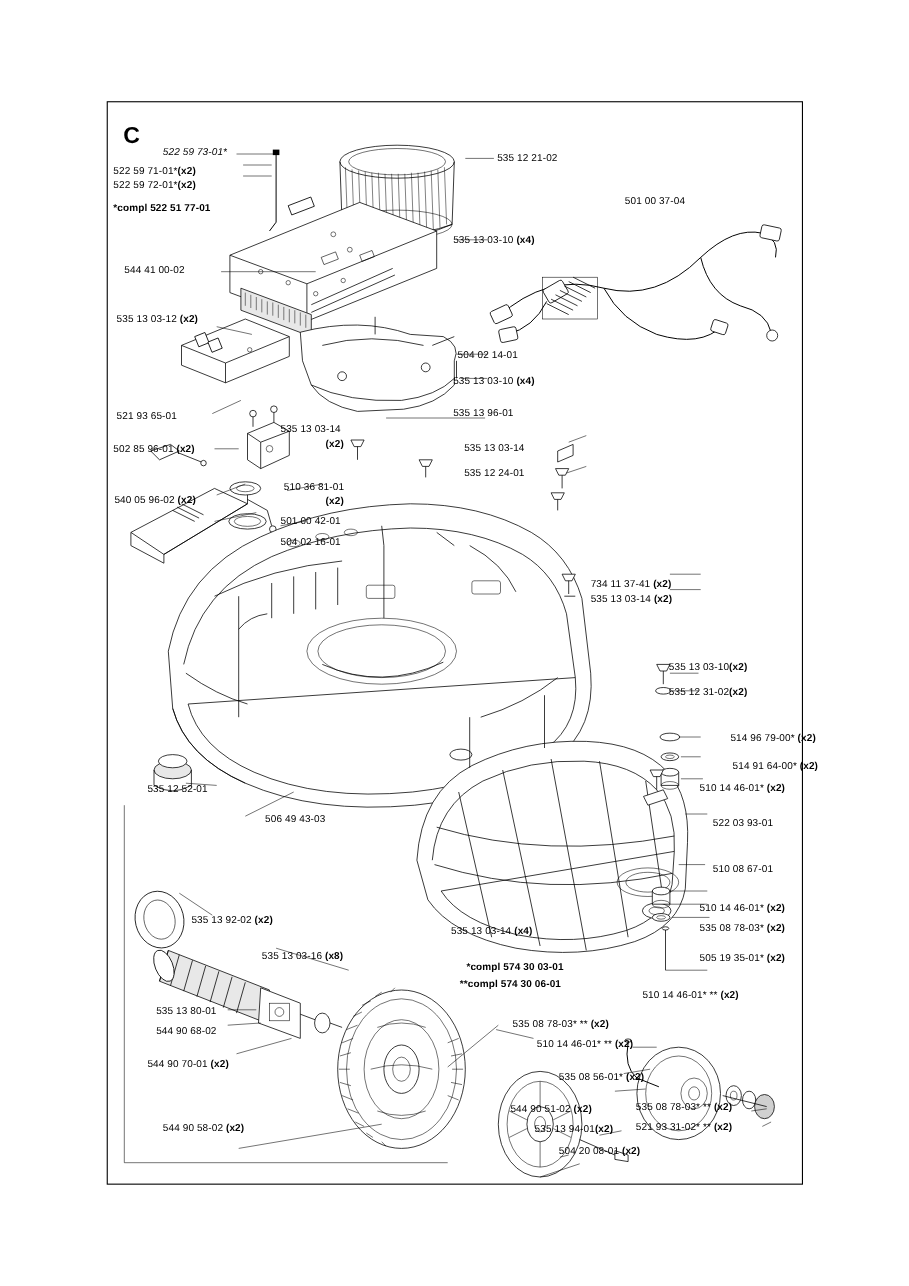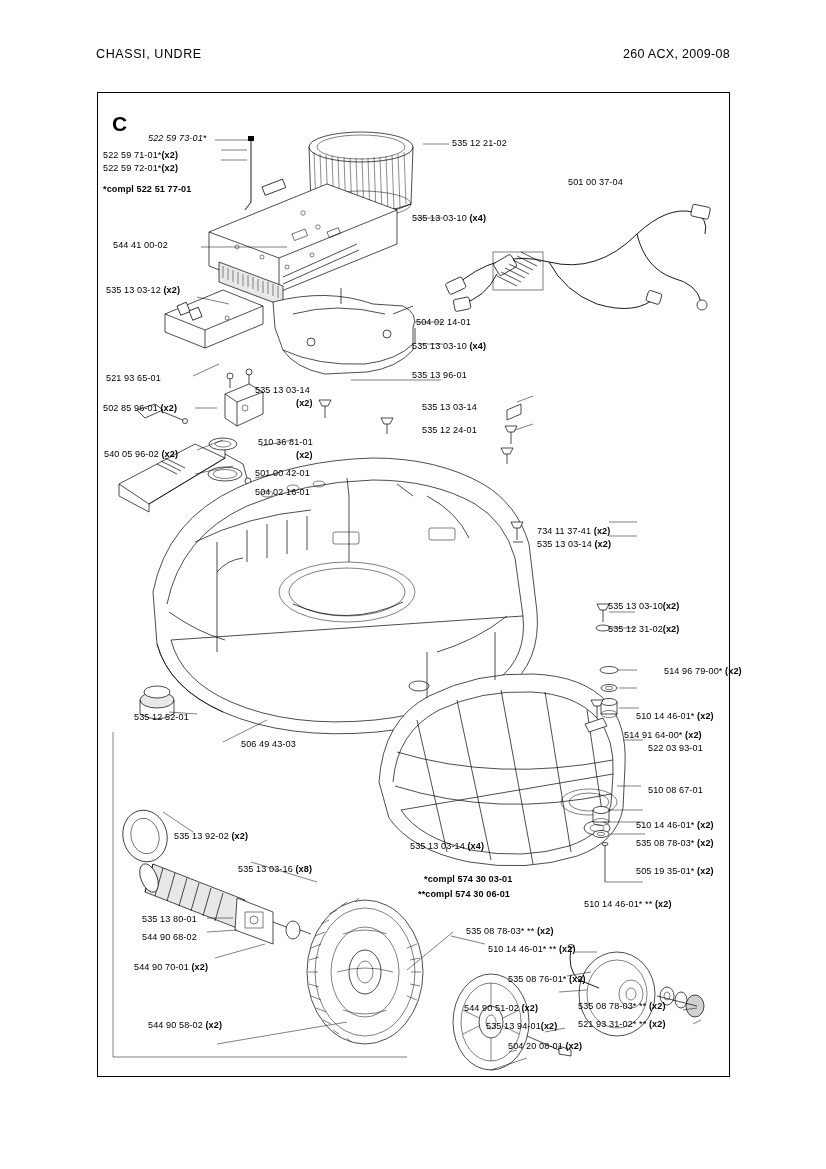--- a/index.html
+++ b/index.html
@@ -83,24 +83,20 @@
   .fillg { fill: #e8e8e8; stroke: #000; stroke-width: 0.7; }
   .fillgg { fill: #d0d0d0; stroke: #000; stroke-width: 0.7; }
   .fillk { fill: #000; stroke: none; }
   .hatch { stroke: #000; stroke-width: 0.45; fill: none; }
 </style>
 </head>
 <body>
 
 <div class="page">
 
-  <div class="hdr">
-    <div class="hdr-left">CHASSI,  UNDRE</div>
-    <div class="hdr-right">260 ACX, 2009-08</div>
-  </div>
 
   <div class="frame"></div>
   <div class="sectionletter">C</div>
 
   <svg class="art" viewBox="0 0 633 985">
 
     <g>
       <ellipse cx="264" cy="55" rx="52" ry="15" class="fillw"></ellipse>
       <ellipse cx="264" cy="55" rx="44" ry="12" class="lnthin"></ellipse>
       <path class="ln" d="M212 55 L214 112 Q264 134 314 112 L316 55"></path>
@@ -506,21 +502,21 @@
   <div class="lbl" style="left:412px; top:341px;"><span>535 13 03-10</span> <b>(x4)</b></div>
   <div class="lbl" style="left:412px; top:370px;"><span>535 13 96-01</span></div>
   <div class="lbl" style="left:422px; top:402px;"><span>535 13 03-14</span></div>
   <div class="lbl" style="left:422px; top:425px;"><span>535 12 24-01</span></div>
 
   <div class="lbl" style="left:537px; top:539px;"><span>535 13 03-14</span> <b>(x2)</b></div>
   <div class="lbl" style="left:537px; top:526px;"><span>734 11 37-41</span> <b>(x2)</b></div>
   <div class="lbl" style="left:608px; top:601px;"><span>535 13 03-10</span><b>(x2)</b></div>
   <div class="lbl" style="left:608px; top:624px;"><span>535 12 31-02</span><b>(x2)</b></div>
   <div class="lbl" style="left:636px; top:666px;margin-left:28px;"><span>514 96 79-00*</span> <b>(x2)</b></div>
-  <div class="lbl" style="left:624px; top:691px;margin-top:39px;"><span>514 91 64-00*</span> <b>(x2)</b></div>
+  <div class="lbl" style="left:666px; top:691px;"><span>514 91 64-00*</span> <b>(x2)</b></div>
   <div class="lbl" style="left:636px; top:711px;"><span>510 14 46-01*</span> <b>(x2)</b></div>
   <div class="lbl" style="left:648px; top:743px;"><span>522 03 93-01</span></div>
   <div class="lbl" style="left:648px; top:785px;"><span>510 08 67-01</span></div>
   <div class="lbl" style="left:636px; top:820px;"><span>510 14 46-01*</span> <b>(x2)</b></div>
   <div class="lbl" style="left:636px; top:838px;"><span>535 08 78-03*</span> <b>(x2)</b></div>
   <div class="lbl" style="left:636px; top:866px;"><span>505 19 35-01*</span> <b>(x2)</b></div>
 
   <div class="lbl" style="left:134px; top:712px;"><span>535 12 52-01</span></div>
   <div class="lbl" style="left:193px; top:739px;padding-left:48px;"><span>506 49 43-03</span></div>
   <div class="lbl" style="left:174px; top:831px;"><span>535 13 92-02</span> <b>(x2)</b></div>
@@ -528,21 +524,21 @@
   <div class="lbl" style="left:142px; top:914px;"><span>535 13 80-01</span></div>
   <div class="lbl" style="left:142px; top:932px;"><span>544 90 68-02</span></div>
   <div class="lbl" style="left:134px; top:962px;"><span>544 90 70-01</span> <b>(x2)</b></div>
   <div class="lbl" style="left:148px; top:1020px;"><span>544 90 58-02</span> <b>(x2)</b></div>
 
   <div class="lbl" style="left:386px; top:841px;padding-left:24px;"><span>535 13 03-14</span> <b>(x4)</b></div>
   <div class="lbl" style="left:424px; top:874px;"><b>*compl 574 30 03-01</b></div>
   <div class="lbl" style="left:418px; top:889px;"><b>**compl 574 30 06-01</b></div>
   <div class="lbl" style="left:466px; top:926px;"><span>535 08 78-03* **</span> <b>(x2)</b></div>
   <div class="lbl" style="left:488px; top:944px;"><span>510 14 46-01* **</span> <b>(x2)</b></div>
-  <div class="lbl" style="left:508px; top:974px;"><span>535 08 76-01*</span> <b>(x2)</b></div>
+  <div class="lbl" style="left:508px; top:974px;"><span>535 08 56-01*</span> <b>(x2)</b></div>
   <div class="lbl" style="left:584px; top:899px;"><span>510 14 46-01* **</span> <b>(x2)</b></div>
   <div class="lbl" style="left:578px; top:1001px;"><span>535 08 78-03* **</span> <b>(x2)</b></div>
   <div class="lbl" style="left:578px; top:1019px;"><span>521 93 31-02* **</span> <b>(x2)</b></div>
   <div class="lbl" style="left:464px; top:1003px;"><span>544 90 51-02</span> <b>(x2)</b></div>
   <div class="lbl" style="left:486px; top:1021px;"><span>535 13 94-01</span><b>(x2)</b></div>
   <div class="lbl" style="left:508px; top:1041px;"><span>504 20 08-01</span> <b>(x2)</b></div>
 
 </div>
 
 </body></html>

